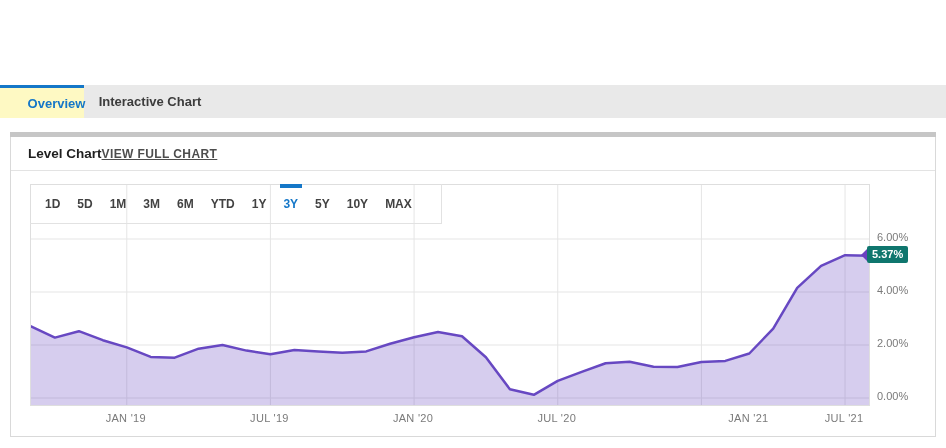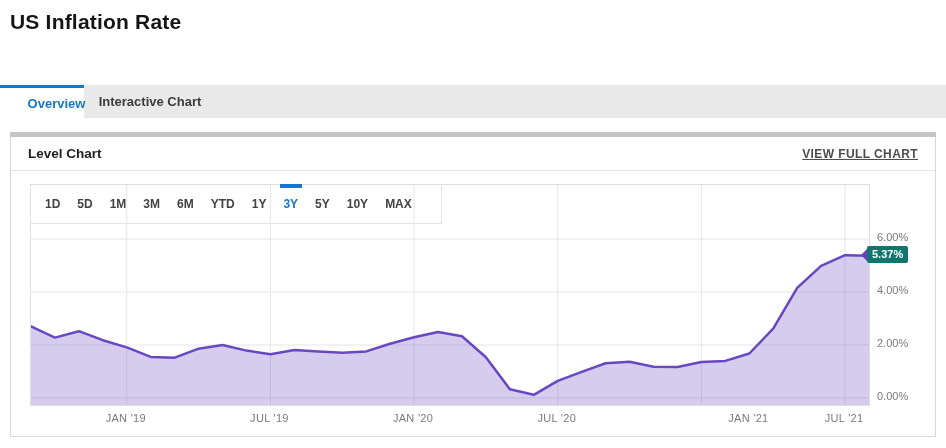--- a/index.html
+++ b/index.html
@@ -9,29 +9,29 @@
 
   
   .page-header { position:absolute; left:10px; top:10px; }
   .page-title { font-size:21px; font-weight:bold; color:#151515; letter-spacing:0.2px; }
   .page-subtitle { margin-top:9px; font-size:16px; color:#2e2e2e; }
 
   
   .tabbar { position:absolute; left:0; top:85px; width:946px; height:33px; background:#e9e9e9; display:flex; }
   .tab { height:33px; display:flex; align-items:center; justify-content:center;
          font-size:13px; font-weight:bold; color:#3c3c3c; cursor:pointer; }
-  .tab.active { width:84px; background:#ffffff; color:#1577c8; border-top:3px solid #1577c8;padding-left:29px; }
+  .tab.active { width:84px; background:#fef9c3; color:#1577c8; border-top:3px solid #1577c8;padding-left:29px; }
   .tab.inactive { width:132px; }
 
   
   .card { position:absolute; left:10px; top:132px; width:926px; height:305px; }
   .card-strip { height:5px; background:#c6c6c6; }
   .card-body { position:absolute; top:5px; left:0; right:0; bottom:0; background:#fff;
                border:1px solid #d9d9d9; border-top:none; }
-  .card-header { height:34px; display:flex; align-items:center; justify-content:space-between;
+  .card-header { height:34px; display:flex; align-items:center; 
                  padding:0 17px; border-bottom:1px solid #e3e3e3; }
   .card-title { font-size:13.5px; font-weight:bold; color:#1f1f1f; }
   .card-action { font-size:12px; font-weight:bold; color:#4d4d4d; letter-spacing:0.4px; cursor:pointer;text-decoration:underline; }
 
   
   .chart { position:relative; height:264px; }
   .plot { position:absolute; left:19px; top:13px; width:840px; height:222px;
           border:1px solid #dedede; }
   .plot svg { display:block; width:838px; height:220px; }
 
@@ -52,21 +52,20 @@
            background:#0f766e; color:#fff; font-size:11px; font-weight:bold;
            padding:0 5px; border-radius:2px; z-index:4; }
   .badge::before { content:''; position:absolute; left:-6px; top:50%; transform:translateY(-50%);
            border-top:6px solid transparent; border-bottom:6px solid transparent;
            border-right:6px solid #6a3fbf; }
 </style>
 </head>
 <body>
 
 <div class="page-header">
-  <div class="page-title">US Inflation Rate</div>
 </div>
 
 <div class="tabbar">
   <div class="tab active">Overview</div>
   <div class="tab inactive">Interactive Chart</div>
 </div>
 
 <div class="card">
   <div class="card-strip"></div>
   <div class="card-body">

